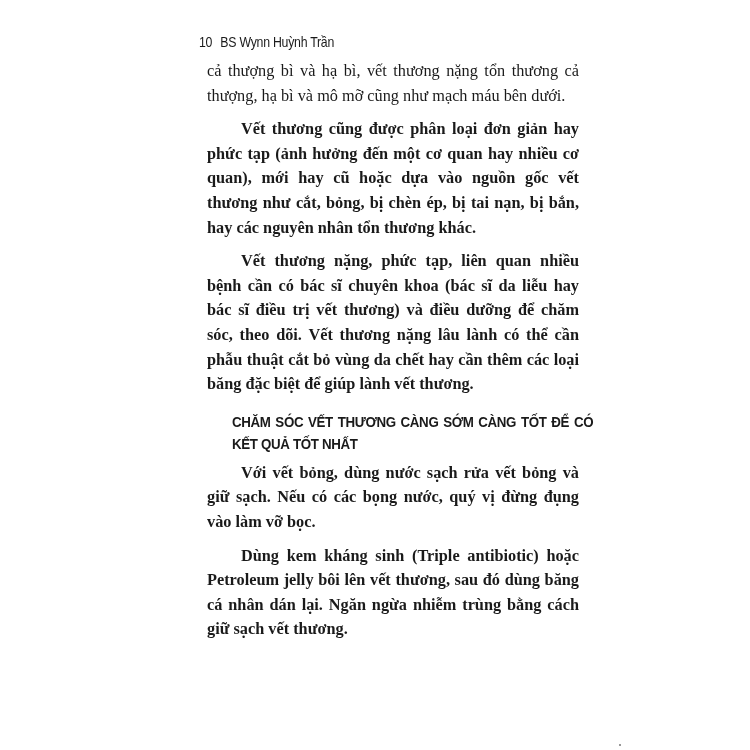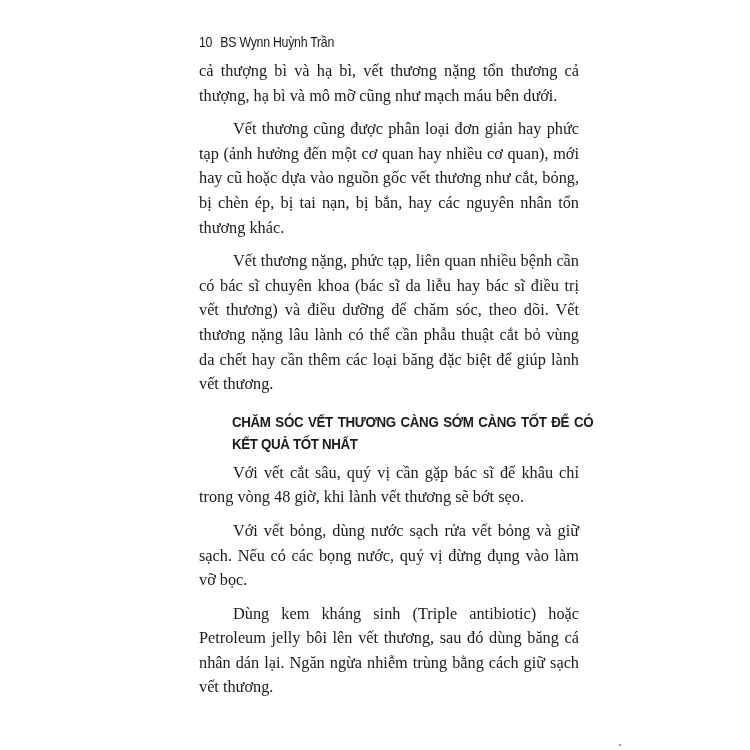--- a/index.html
+++ b/index.html
@@ -37,26 +37,27 @@
       width: 26px;
     }
     .body-text {
       font-family: "Liberation Serif", serif;
       font-size: 16.3px;
       line-height: 24.6px;
       text-align: justify;
       margin: 0;
     }
     .para {
-      margin: 0 0 9px 0;
+      margin: 0 0 9px 8px;
       text-align: justify;
       text-align-last: left;
     }
     .para.indent {
       text-indent: 34px;
+      font-weight: bold;
     }
     .section-heading {
       font-family: "Liberation Sans", sans-serif;
       font-weight: bold;
       font-size: 15.5px;
       line-height: 22px;
       letter-spacing: -0.4px;
       margin: 14px 0 6px 33px;
       width: 420px;
       transform: scaleX(0.86);
@@ -81,20 +82,19 @@
     <span class="page-num">10</span><span>BS Wynn Huỳnh Trần</span>
   </div>
 
   <div class="body-text">
     <p class="para">cả thượng bì và hạ bì, vết thương nặng tổn thương cả thượng, hạ bì và mô mỡ cũng như mạch máu bên dưới.</p>
     <p class="para indent">Vết thương cũng được phân loại đơn giản hay phức tạp (ảnh hưởng đến một cơ quan hay nhiều cơ quan), mới hay cũ hoặc dựa vào nguồn gốc vết thương như cắt, bỏng, bị chèn ép, bị tai nạn, bị bắn, hay các nguyên nhân tổn thương khác.</p>
     <p class="para indent">Vết thương nặng, phức tạp, liên quan nhiều bệnh cần có bác sĩ chuyên khoa (bác sĩ da liễu hay bác sĩ điều trị vết thương) và điều dưỡng để chăm sóc, theo dõi. Vết thương nặng lâu lành có thể cần phẫu thuật cắt bỏ vùng da chết hay cần thêm các loại băng đặc biệt để giúp lành vết thương.</p>
 
     <div class="section-heading">CHĂM SÓC VẾT THƯƠNG CÀNG SỚM CÀNG TỐT ĐỂ CÓ KẾT QUẢ TỐT NHẤT</div>
 
-    <p class="para indent">Với vết cắt sâu, quý vị cần gặp bác sĩ để khâu chỉ trong vòng 48 giờ, khi lành vết thương sẽ bớt sẹo.</p>
     <p class="para indent">Với vết bỏng, dùng nước sạch rửa vết bỏng và giữ sạch. Nếu có các bọng nước, quý vị đừng đụng vào làm vỡ bọc.</p>
     <p class="para indent">Dùng kem kháng sinh (Triple antibiotic) hoặc Petroleum jelly bôi lên vết thương, sau đó dùng băng cá nhân dán lại. Ngăn ngừa nhiễm trùng bằng cách giữ sạch vết thương.</p>
   </div>
 
 </div>
 
 <div class="stray-mark"></div>
 
 </body></html>

